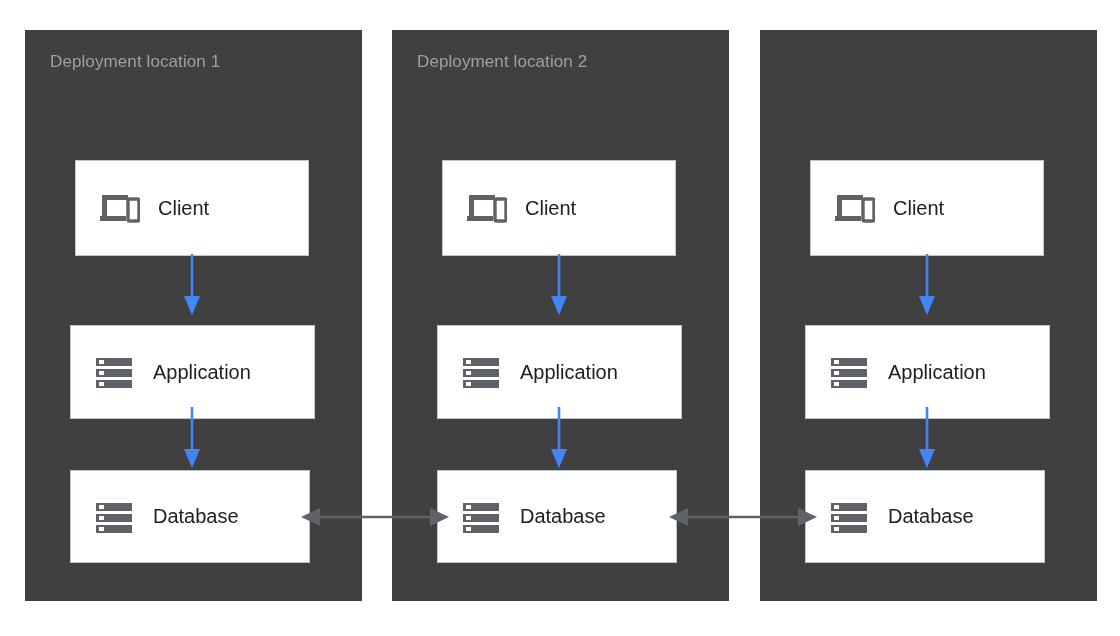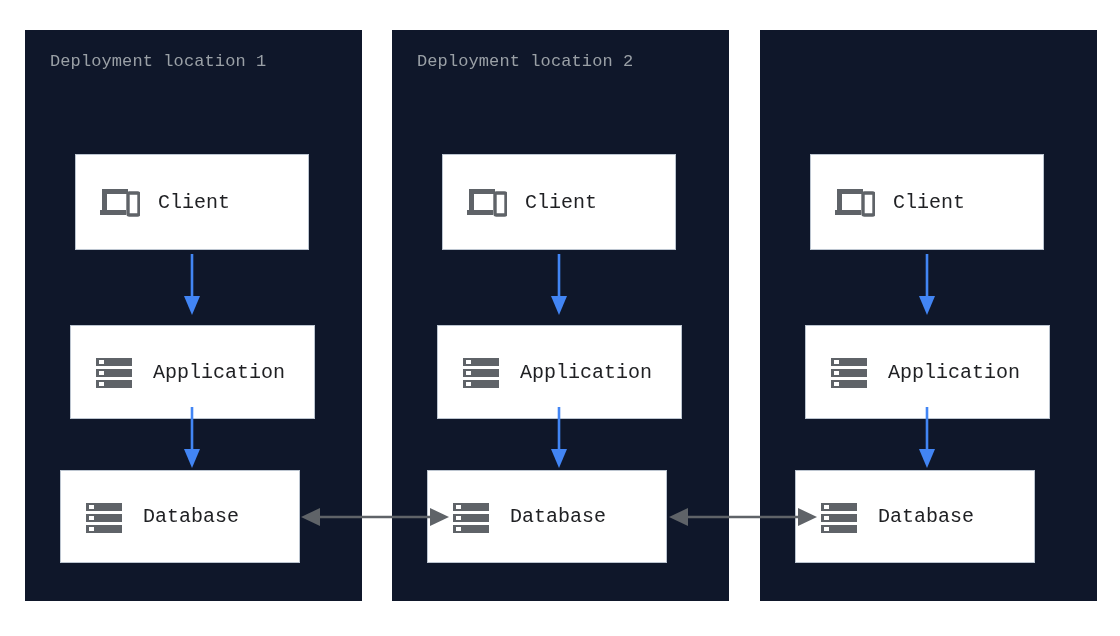--- a/index.html
+++ b/index.html
@@ -19,22 +19,21 @@
     height: 636px;
     background: #ffffff;
   }
 
   
   .panel {
     position: absolute;
     top: 30px;
     width: 337px;
     height: 571px;
-    background: #0f172a;
-    font-family: Liberation Mono, monospace;
+    background: #404040;
   }
   #panel-1 { left: 25px; }
   #panel-2 { left: 392px; }
   #panel-3 { left: 760px; }
 
   .panel-title {
     position: absolute;
     left: 25px;
     top: 22px;
     font-size: 17px;
@@ -49,33 +48,33 @@
     position: absolute;
     background: #ffffff;
     border: 1px solid #bcc5d0;
     box-sizing: border-box;
     display: flex;
     align-items: center;
     padding-left: 22px;
   }
   .node-client {
     left: 50px;
-    top: 124px;
+    top: 130px;
     width: 234px;
     height: 96px;
   }
   .node-app {
     left: 45px;
     top: 285px;
     width: 245px;
     height: 94px;
     margin-top: 10px;
   }
   .node-db {
-    left: 35px;
+    left: 45px;
     top: 440px;
     width: 240px;
     height: 93px;
   }
   .node-label {
     font-size: 20px;
     color: #202124;
     margin-left: 18px;
     white-space: nowrap;
   }

